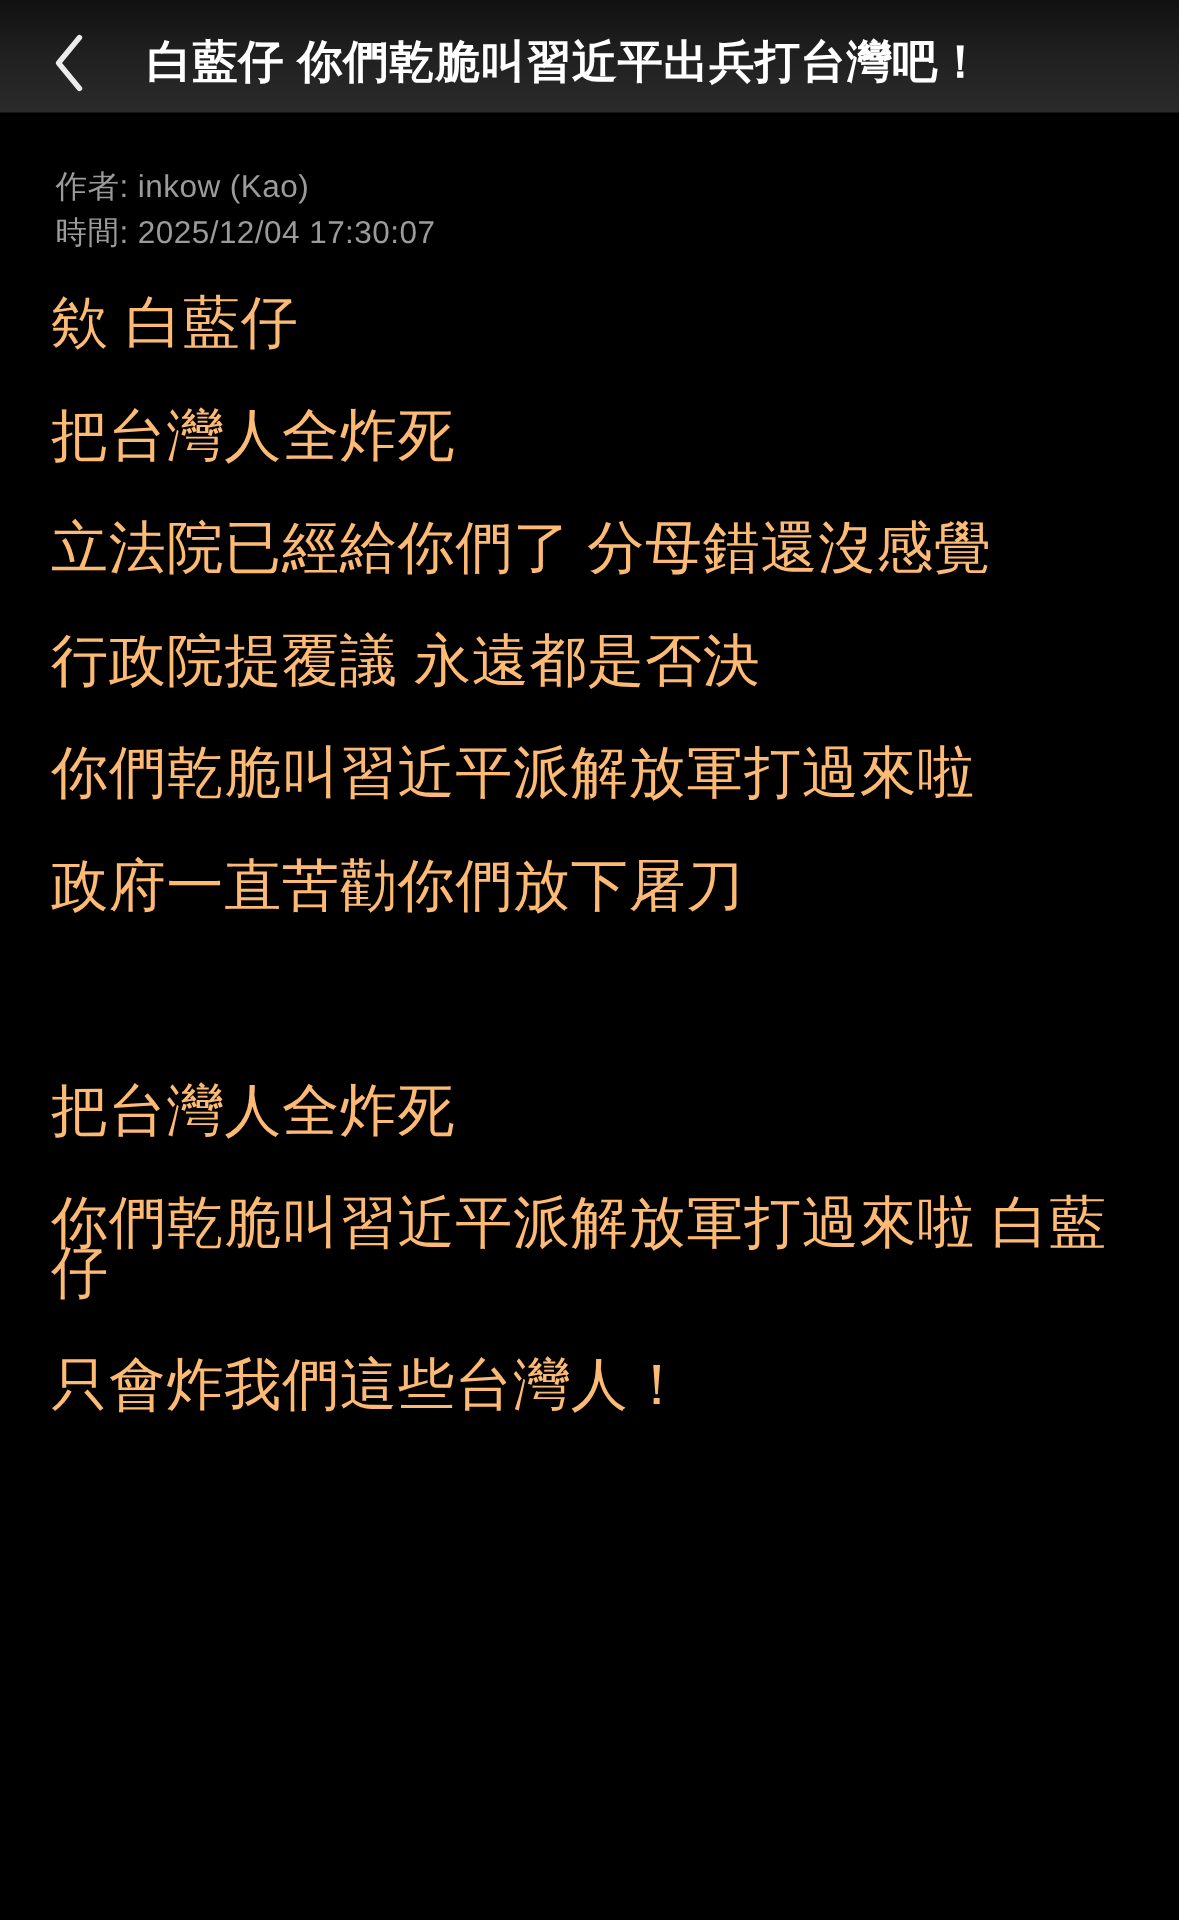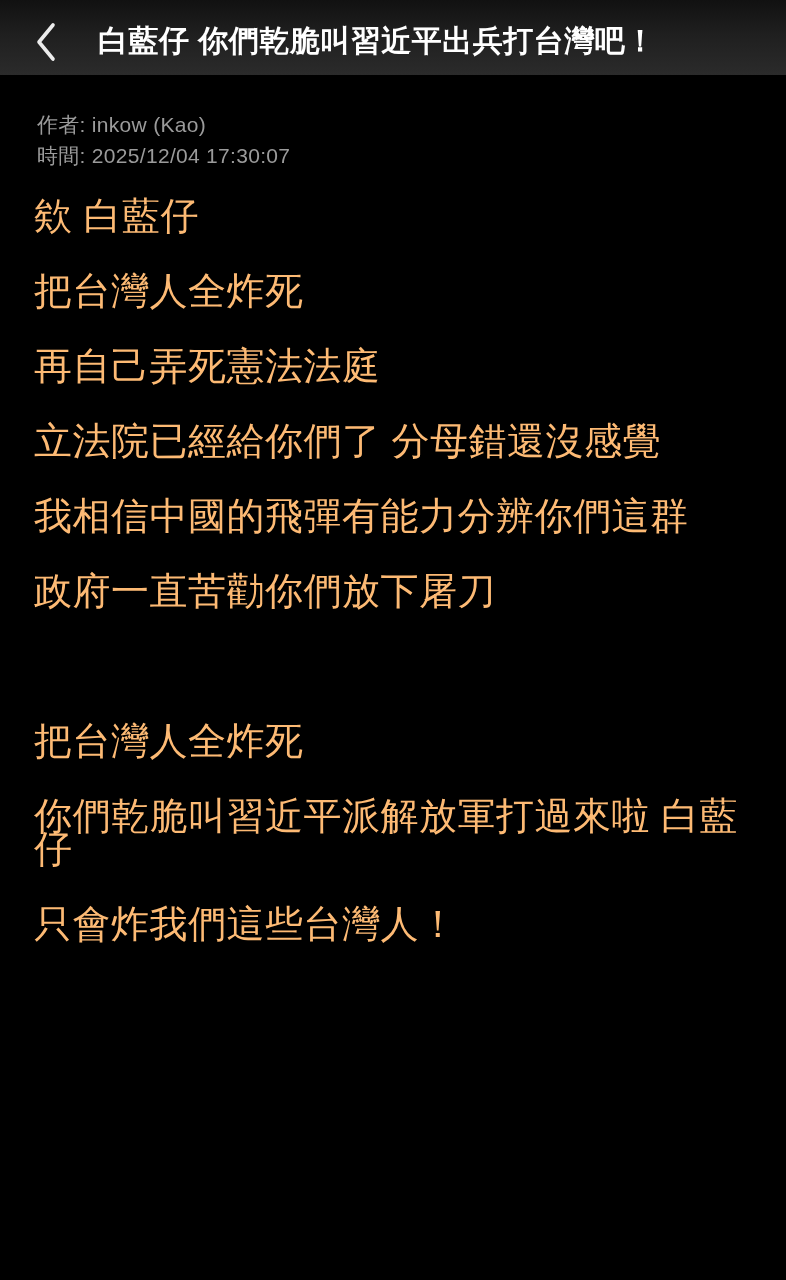--- a/index.html
+++ b/index.html
@@ -76,23 +76,23 @@
   </div>
 
   <div class="meta">
     <div>作者: inkow (Kao)</div>
     <div>時間: 2025/12/04 17:30:07</div>
   </div>
 
   <div class="post-content">
     <p class="post-line">欸 白藍仔</p>
     <p class="post-line">把台灣人全炸死</p>
-    <p class="post-line">再自己弄死憲法法庭</p>
     <p class="post-line">立法院已經給你們了 分母錯還沒感覺</p>
-    <p class="post-line">我相信中國的飛彈有能力分辨你們這群</p>
+    <p class="post-line">行政院提覆議 永遠都是否決</p>
+    <p class="post-line">你們乾脆叫習近平派解放軍打過來啦</p>
     <p class="post-line">政府一直苦勸你們放下屠刀</p>
     <p class="post-line"></p>
     <p class="post-line">把台灣人全炸死</p>
     <p class="post-line">你們乾脆叫習近平派解放軍打過來啦 白藍仔</p>
     <p class="post-line">只會炸我們這些台灣人！</p>
   </div>
 
 </div>
 
 </body></html>

